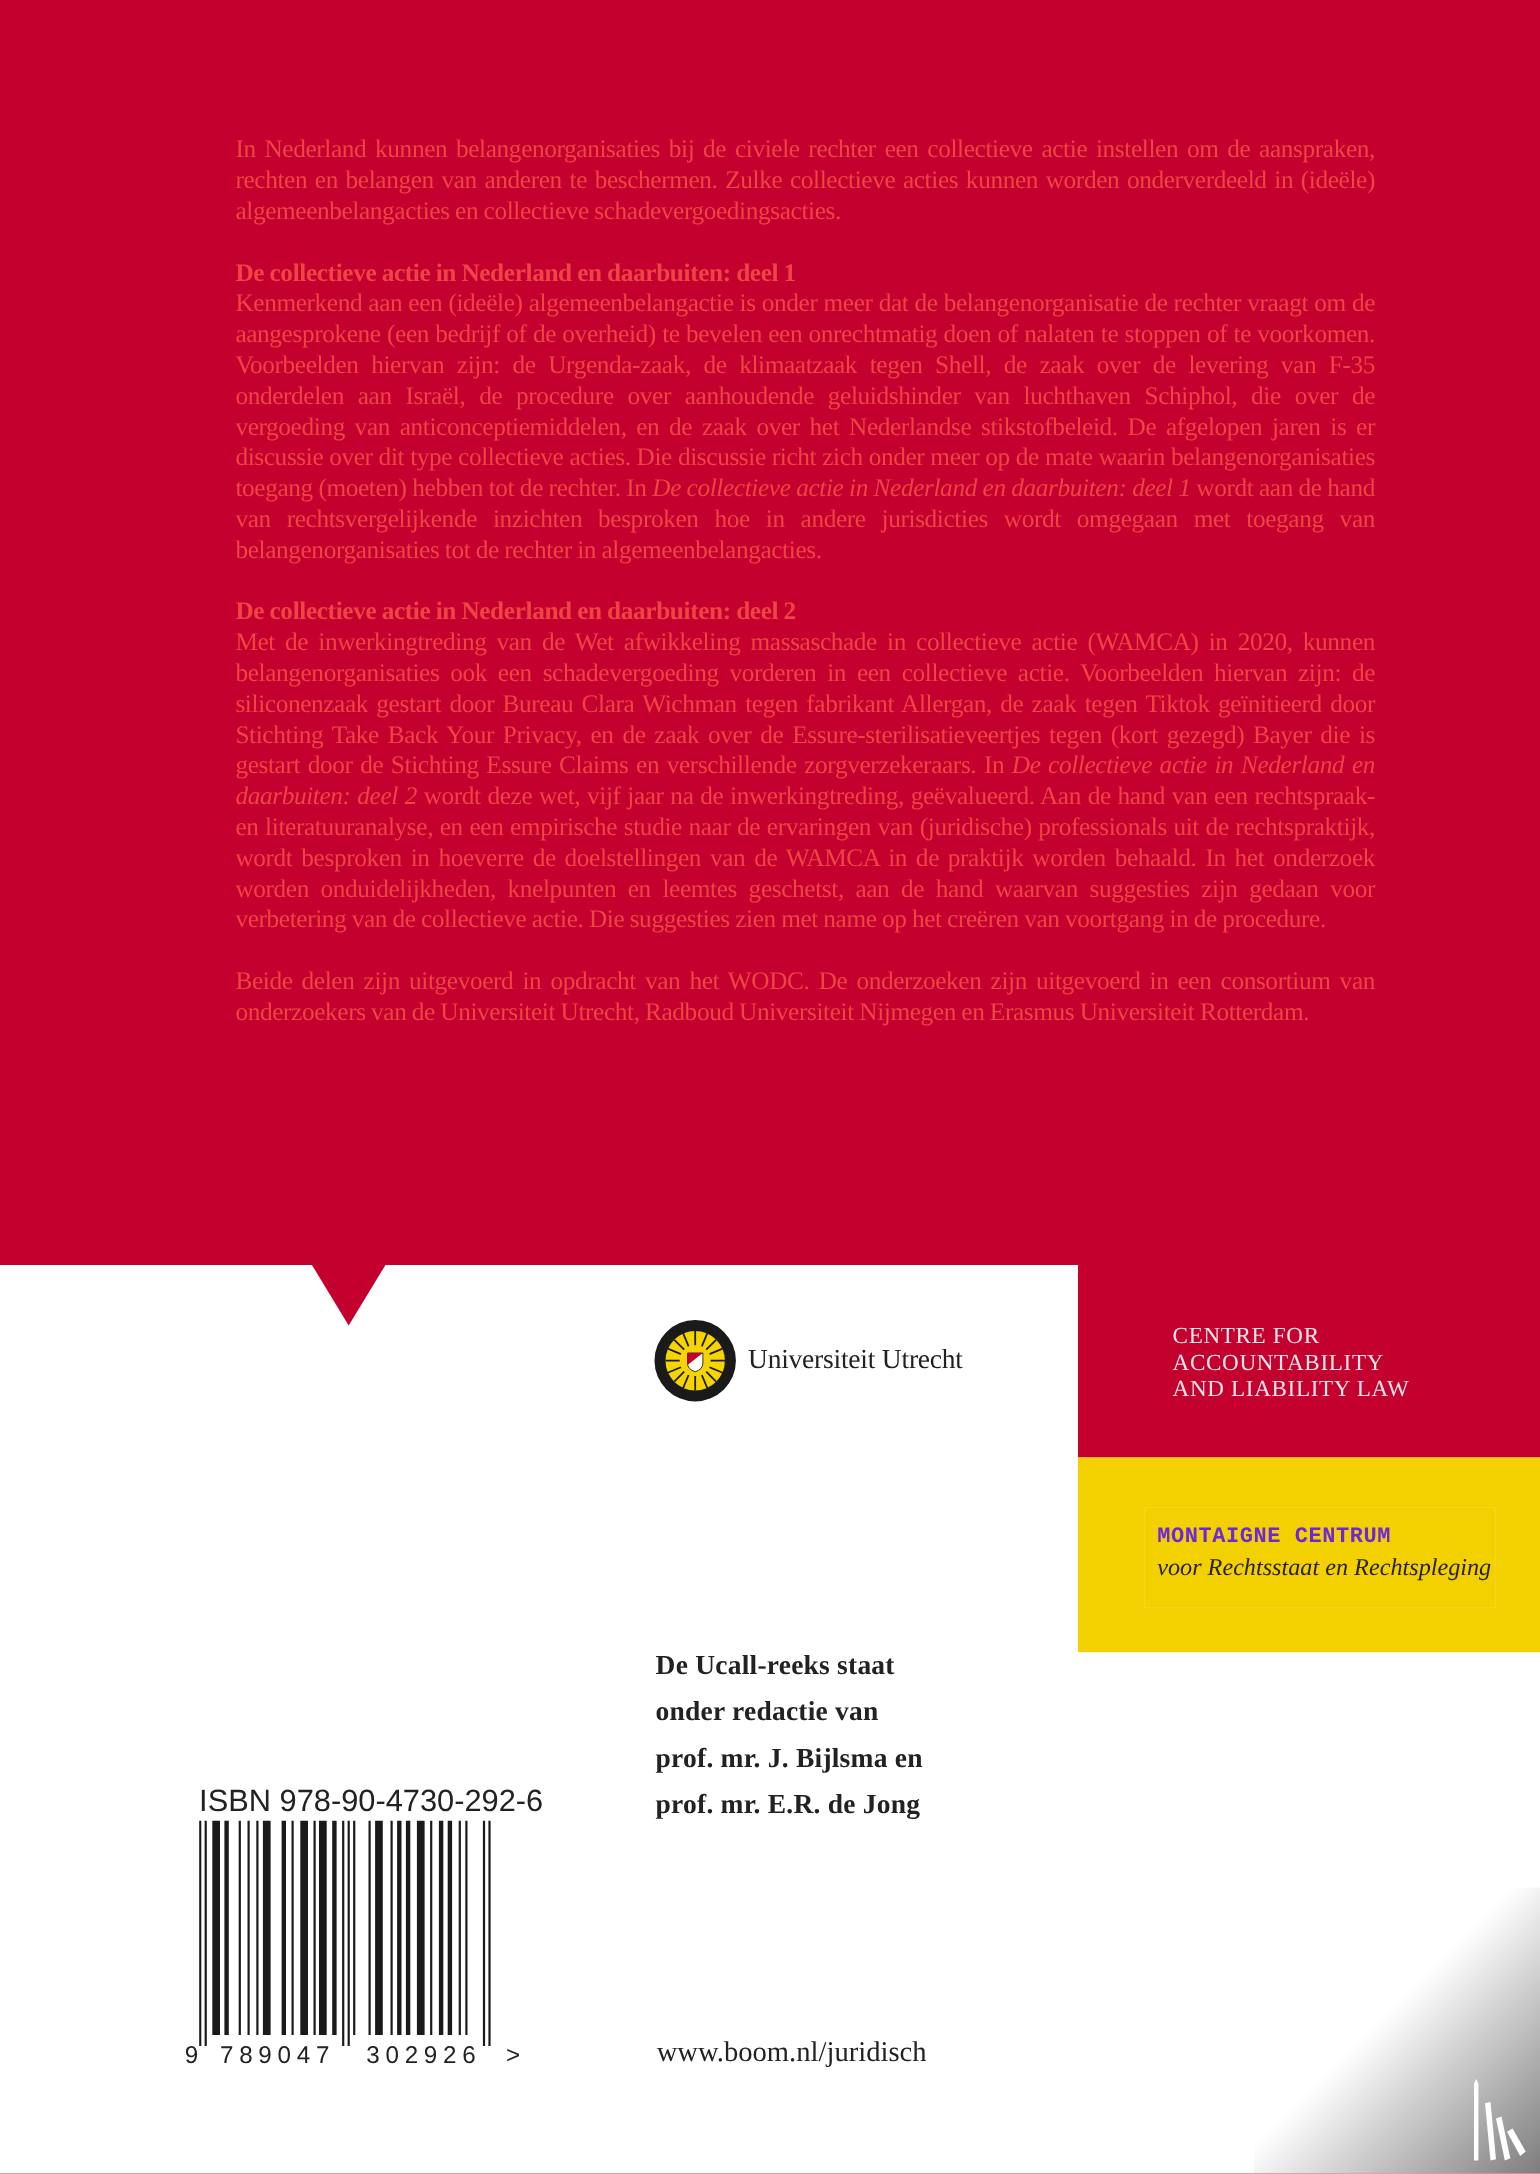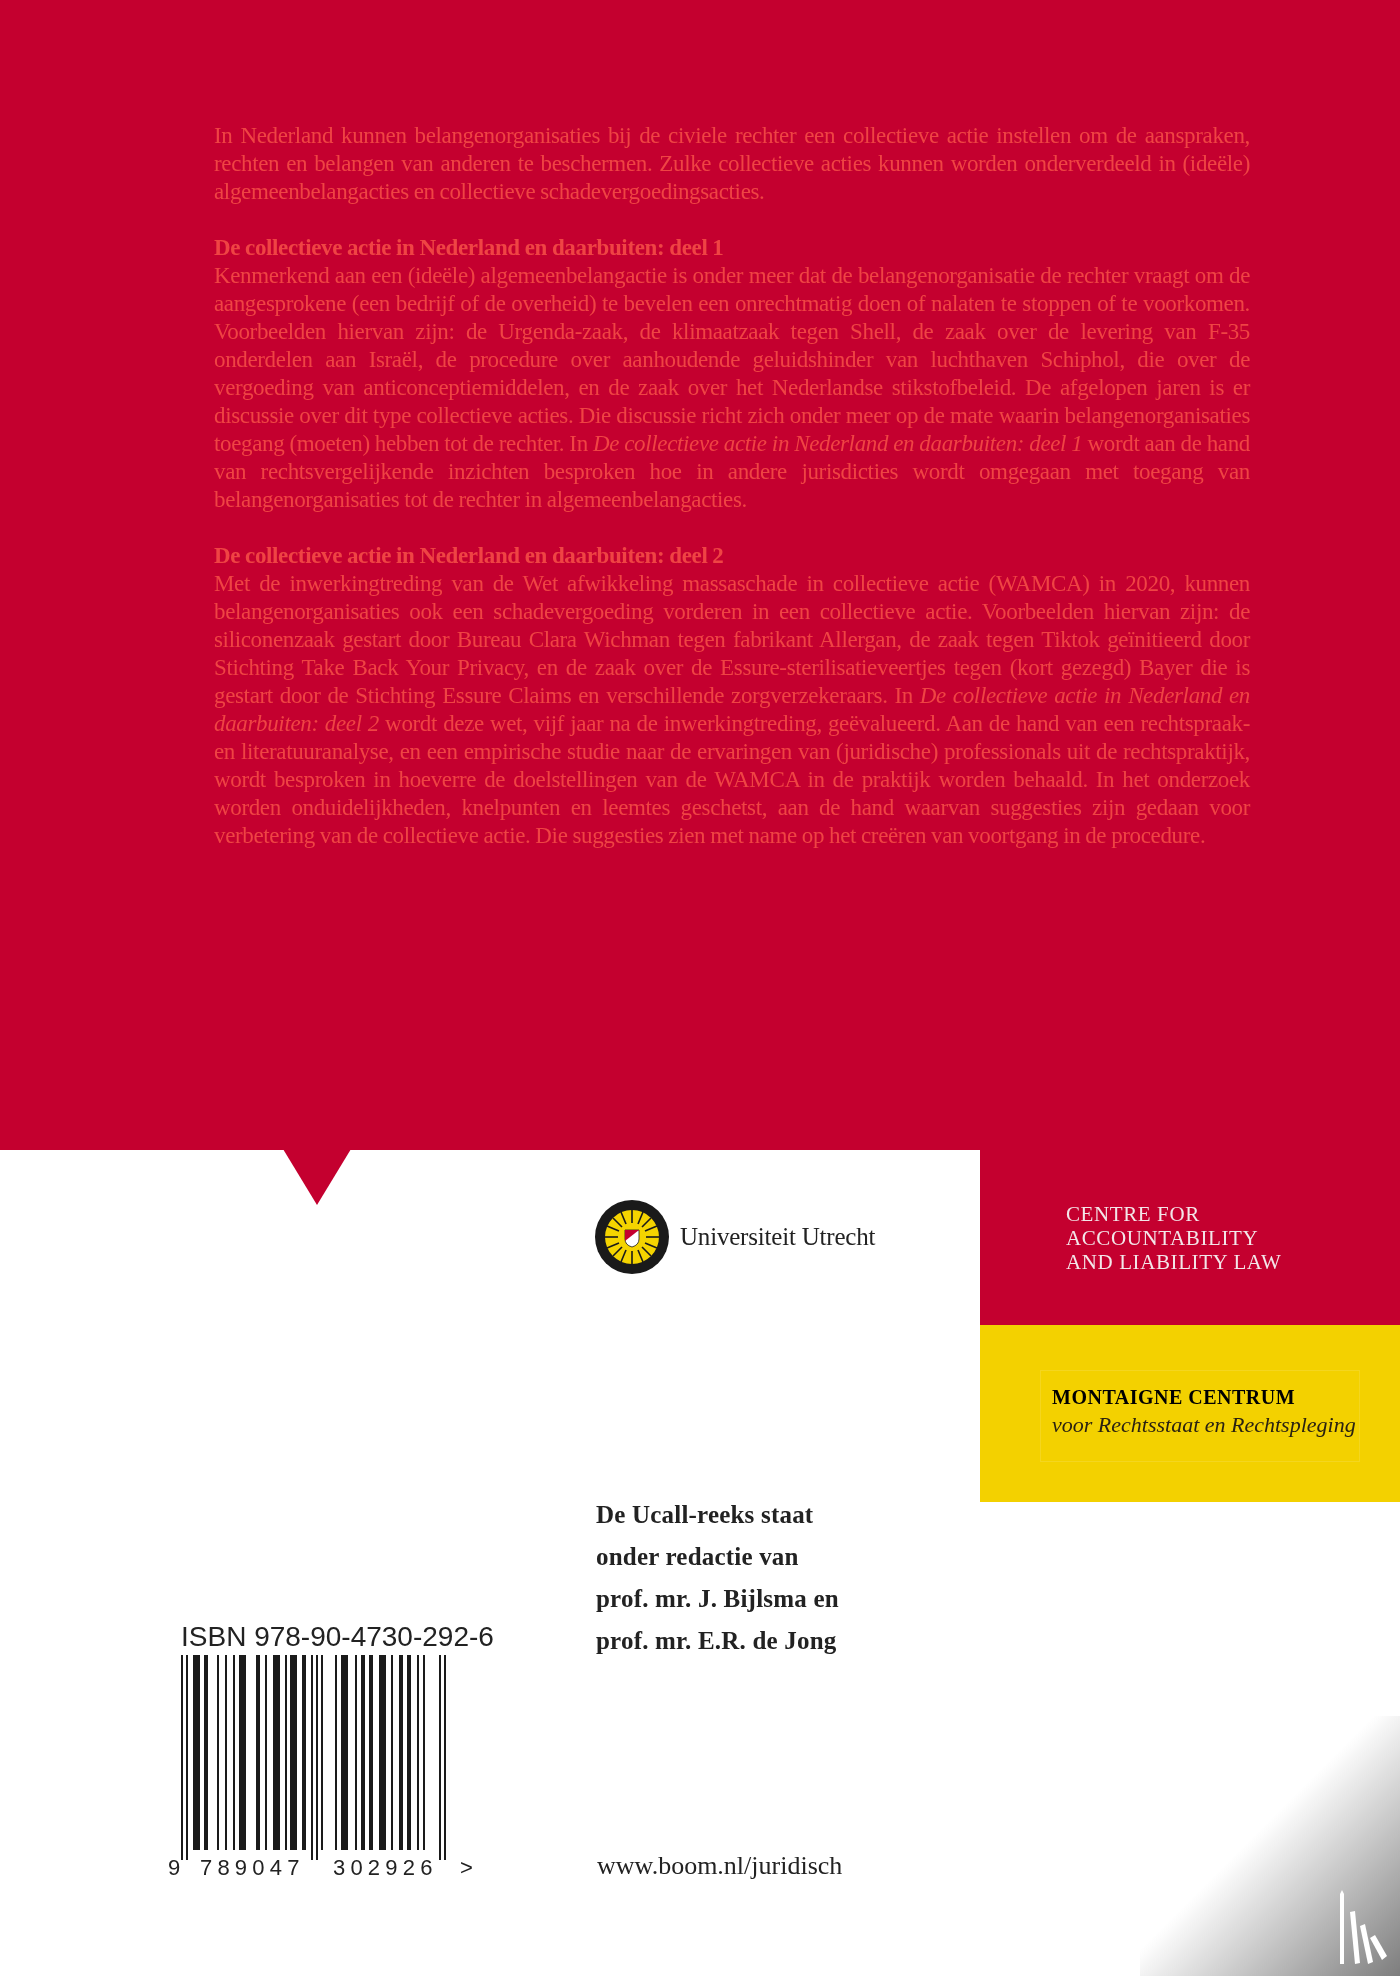--- a/index.html
+++ b/index.html
@@ -49,21 +49,21 @@
   .montaigne-block {
     position: absolute; left: 980px; top: 1325px; width: 420px; height: 177px;
     background: #F3D100;
   }
   .montaigne-inner {
     position: absolute; left: 60px; top: 45px; width: 318px; height: 90px;
     border: 1px solid rgba(255,255,255,0.12);
   }
   .montaigne-title {
     position: absolute; left: 72px; top: 61px; font-size: 20px; font-weight: bold;
-    color: #000000; letter-spacing: 0.5px; white-space: nowrap;
+    color: #6d28d9; letter-spacing: 0.5px; white-space: nowrap; font-family: Liberation Mono, monospace;
   }
   .montaigne-sub {
     position: absolute; left: 72px; top: 87px; font-size: 22px; font-style: italic;
     color: #2a2211; white-space: nowrap;
   }
 
   .editors {
     position: absolute; left: 596px; top: 1494px; font-size: 25px; line-height: 42px;
     font-weight: bold; color: #222; letter-spacing: 0.2px;
   }
@@ -101,20 +101,21 @@
 <div class="notch"></div>
 
 <div class="blurb">
   <p>In Nederland kunnen belangenorganisaties bij de civiele rechter een collectieve actie instellen om de aanspraken, rechten en belangen van anderen te beschermen. Zulke collectieve acties kunnen worden onderverdeeld in (ideële) algemeenbelangacties en collectieve schadevergoedingsacties.</p>
   <p>
     <span class="heading">De collectieve actie in Nederland en daarbuiten: deel 1</span><span>Kenmerkend aan een (ideële) algemeenbelangactie is onder meer dat de belangenorganisatie de rechter vraagt om de aangesprokene (een bedrijf of de overheid) te bevelen een onrechtmatig doen of nalaten te stoppen of te voorkomen. Voorbeelden hiervan zijn: de Urgenda-zaak, de klimaat­zaak tegen Shell, de zaak over de levering van F-35 onderdelen aan Israël, de procedure over aanhoudende geluidshinder van luchthaven Schiphol, die over de vergoeding van anticonceptie­middelen, en de zaak over het Nederlandse stikstofbeleid. De afgelopen jaren is er discussie over dit type collectieve acties. Die discussie richt zich onder meer op de mate waarin belangenorga­nisaties toegang (moeten) hebben tot de rechter. In </span><em>De collectieve actie in Nederland en daarbuiten: deel 1</em><span> wordt aan de hand van rechtsvergelijkende inzichten besproken hoe in andere jurisdicties wordt omgegaan met toegang van belangenorganisaties tot de rechter in algemeenbelangacties.</span>
   </p>
   <p>
     <span class="heading">De collectieve actie in Nederland en daarbuiten: deel 2</span><span>Met de inwerkingtreding van de Wet afwikkeling massaschade in collectieve actie (WAM­CA) in 2020, kunnen belangenorganisaties ook een schadevergoeding vorderen in een collec­tieve actie. Voorbeelden hiervan zijn: de siliconenzaak gestart door Bureau Clara Wichman tegen fabrikant Allergan, de zaak tegen Tiktok geïnitieerd door Stichting Take Back Your Pri­vacy, en de zaak over de Essure-sterilisatieveertjes tegen (kort gezegd) Bayer die is gestart door de Stichting Essure Claims en verschillende zorgverzekeraars. In </span><em>De collectieve actie in Neder­land en daarbuiten: deel 2</em><span> wordt deze wet, vijf jaar na de inwerkingtreding, geëvalueerd. Aan de hand van een rechtspraak- en literatuuranalyse, en een empirische studie naar de ervaringen van (juridische) professionals uit de rechtspraktijk, wordt besproken in hoeverre de doelstellingen van de WAMCA in de praktijk worden behaald. In het onderzoek worden onduidelijkheden, knel­punten en leemtes geschetst, aan de hand waarvan suggesties zijn gedaan voor verbetering van de collectieve actie. Die suggesties zien met name op het creëren van voortgang in de procedure.</span>
   </p>
+  <p>Beide delen zijn uitgevoerd in opdracht van het WODC. De onderzoeken zijn uitgevoerd in een consortium van onderzoekers van de Universiteit Utrecht, Radboud Universiteit Nijmegen en Erasmus Universiteit Rotterdam.</p>
 </div>
 
 <div class="logo-uu">
   <svg class="seal" viewBox="0 0 76 76">
     <circle cx="38" cy="38" r="37" fill="#1a1a1a"></circle>
     <circle cx="38" cy="38" r="27" fill="#F5D400"></circle>
     <g stroke="#1a1a1a" stroke-width="1.6">
       <line x1="38" y1="11" x2="38" y2="24"></line>
         <line x1="38" y1="52" x2="38" y2="65"></line>
       <line x1="11" y1="38" x2="24" y2="38"></line>

